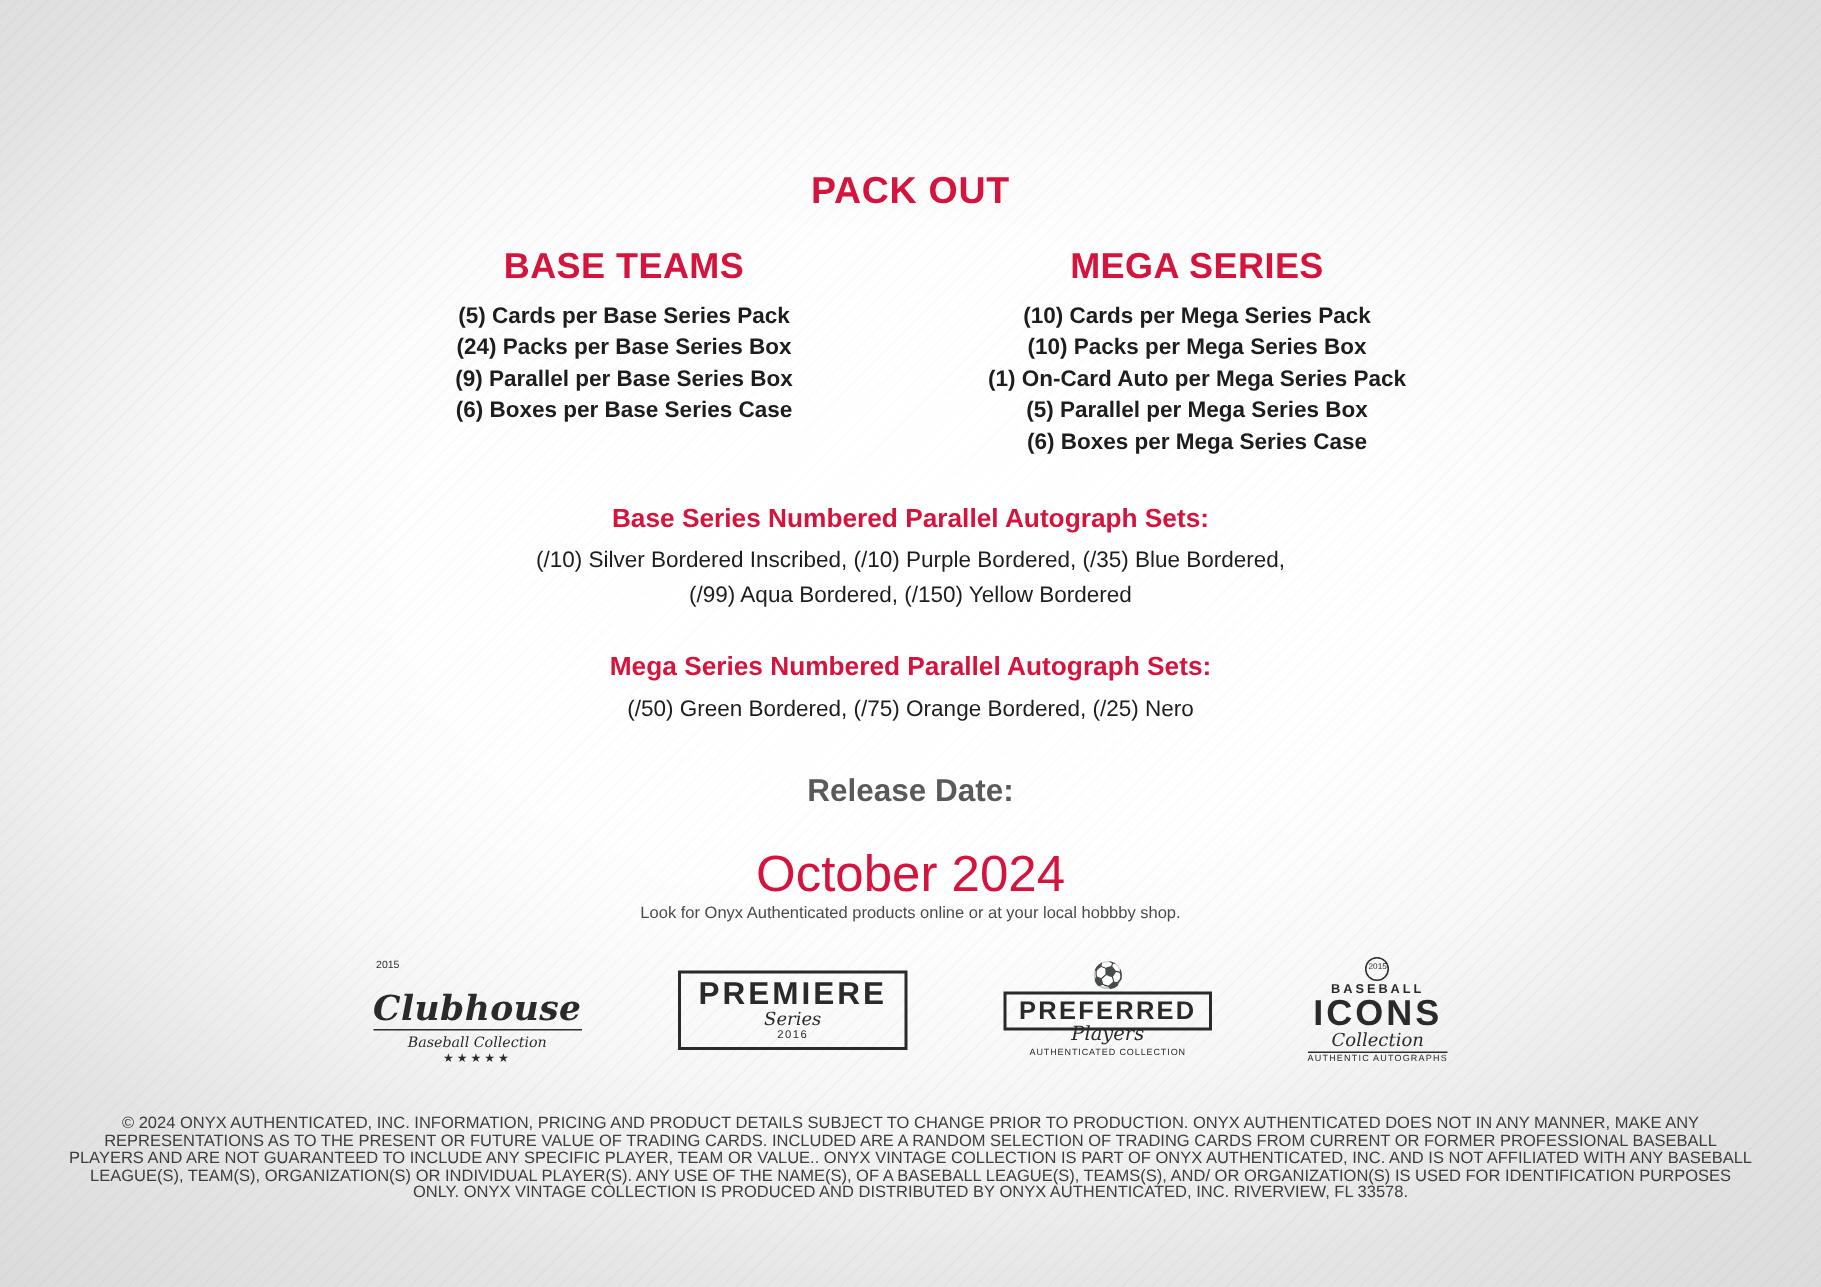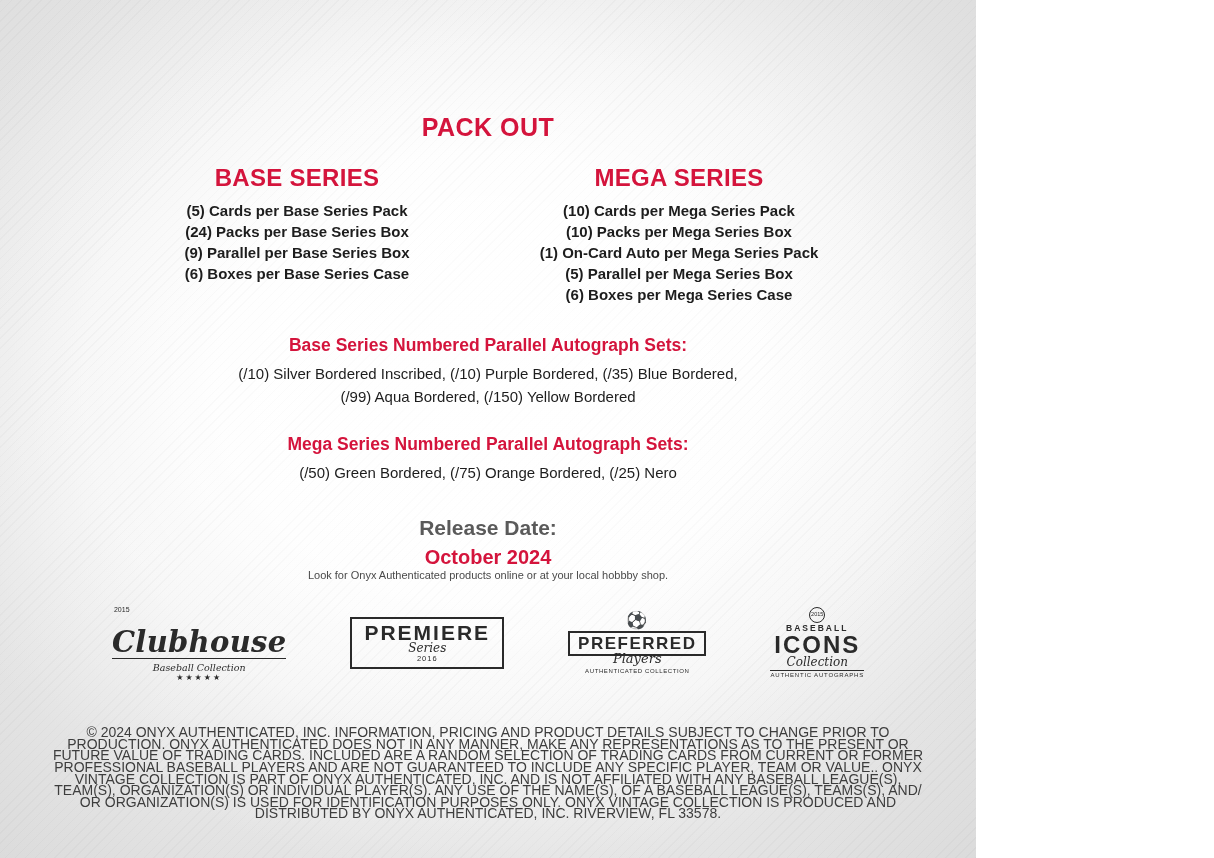--- a/index.html
+++ b/index.html
@@ -9,21 +9,21 @@
   body {
     width: 1214px;
     height: 858px;
     font-family: "Liberation Sans", sans-serif;
     background: #ffffff;
     overflow: hidden;
   }
 
   .sheet {
     position: relative;
-    width: 976px;
+    width: 1214px;
     height: 858px;
     background:
       repeating-linear-gradient(
         -45deg,
         rgba(0,0,0,0.030) 0px,
         rgba(0,0,0,0.030) 1px,
         rgba(0,0,0,0.000) 1px,
         rgba(0,0,0,0.000) 7px
       ),
       radial-gradient(ellipse 62% 58% at 50% 44%, #ffffff 0%, #fdfdfd 45%, #f2f2f2 75%, #e8e8e8 100%);
@@ -99,24 +99,24 @@
     line-height: 23px;
   }
 
   .release-label {
     margin-top: 32px;
     color: #5a5a5a;
     font-weight: bold;
     font-size: 21px;
   }
   .release-date {
-    margin-top: 6px;
+    margin-top: 24px;
     color: #d4143c;
-    font-weight: bold;
-    font-size: 20px;
+    font-weight: normal;
+    font-size: 34px;
   }
 
   .look-for {
     color: #4a4a4a;
     font-size: 11px;
   }
 
   .logos {
     display: flex;
     justify-content: center;
@@ -127,21 +127,21 @@
   .logo {
     color: #2a2a2a;
     text-align: center;
     line-height: 1.05;
     position: relative;
   }
 
   .logo-clubhouse .lc-main {
     font-family: "DejaVu Serif", serif;
     font-style: italic;
-    font-size: 29px;
+    font-size: 23px;
     font-weight: bold;
     letter-spacing: 0.3px;
     margin-top: 24px;
   }
   .logo-clubhouse .lc-sub {
     font-family: "DejaVu Serif", serif;
     font-style: italic;
     font-size: 9.5px;
     border-top: 1.5px solid #2a2a2a;
     padding-top: 4px;
@@ -234,42 +234,42 @@
     border-radius: 50%;
     margin: 0 auto 1px auto;
     font-size: 5.5px;
     line-height: 12px;
   }
 
   .legal {
     position: absolute;
     left: 0;
     right: 0;
-    bottom: 38px;
+    bottom: 56px;
     padding: 0 44px;
     color: #3d3d3d;
-    font-size: 14px;
+    font-size: 11px;
     line-height: 11.6px;
     text-align: center;
     z-index: 2;
     box-sizing: border-box;
   }
 </style>
 </head>
 <body>
 
 <div class="sheet">
   <div class="content">
 
     <h1 class="pack-out-title">PACK OUT</h1>
 
     <div class="series-row">
 
       <div class="series-col left">
-        <h2 class="series-heading">BASE SERIES</h2>
+        <h2 class="series-heading">BASE TEAMS</h2>
         <div class="series-line">(5) Cards per Base Series Pack</div>
         <div class="series-line">(24) Packs per Base Series Box</div>
         <div class="series-line">(9) Parallel per Base Series Box</div>
         <div class="series-line">(6) Boxes per Base Series Case</div>
       </div>
 
       <div class="series-col right">
         <h2 class="series-heading">MEGA SERIES</h2>
         <div class="series-line">(10) Cards per Mega Series Pack</div>
         <div class="series-line">(10) Packs per Mega Series Box</div>

